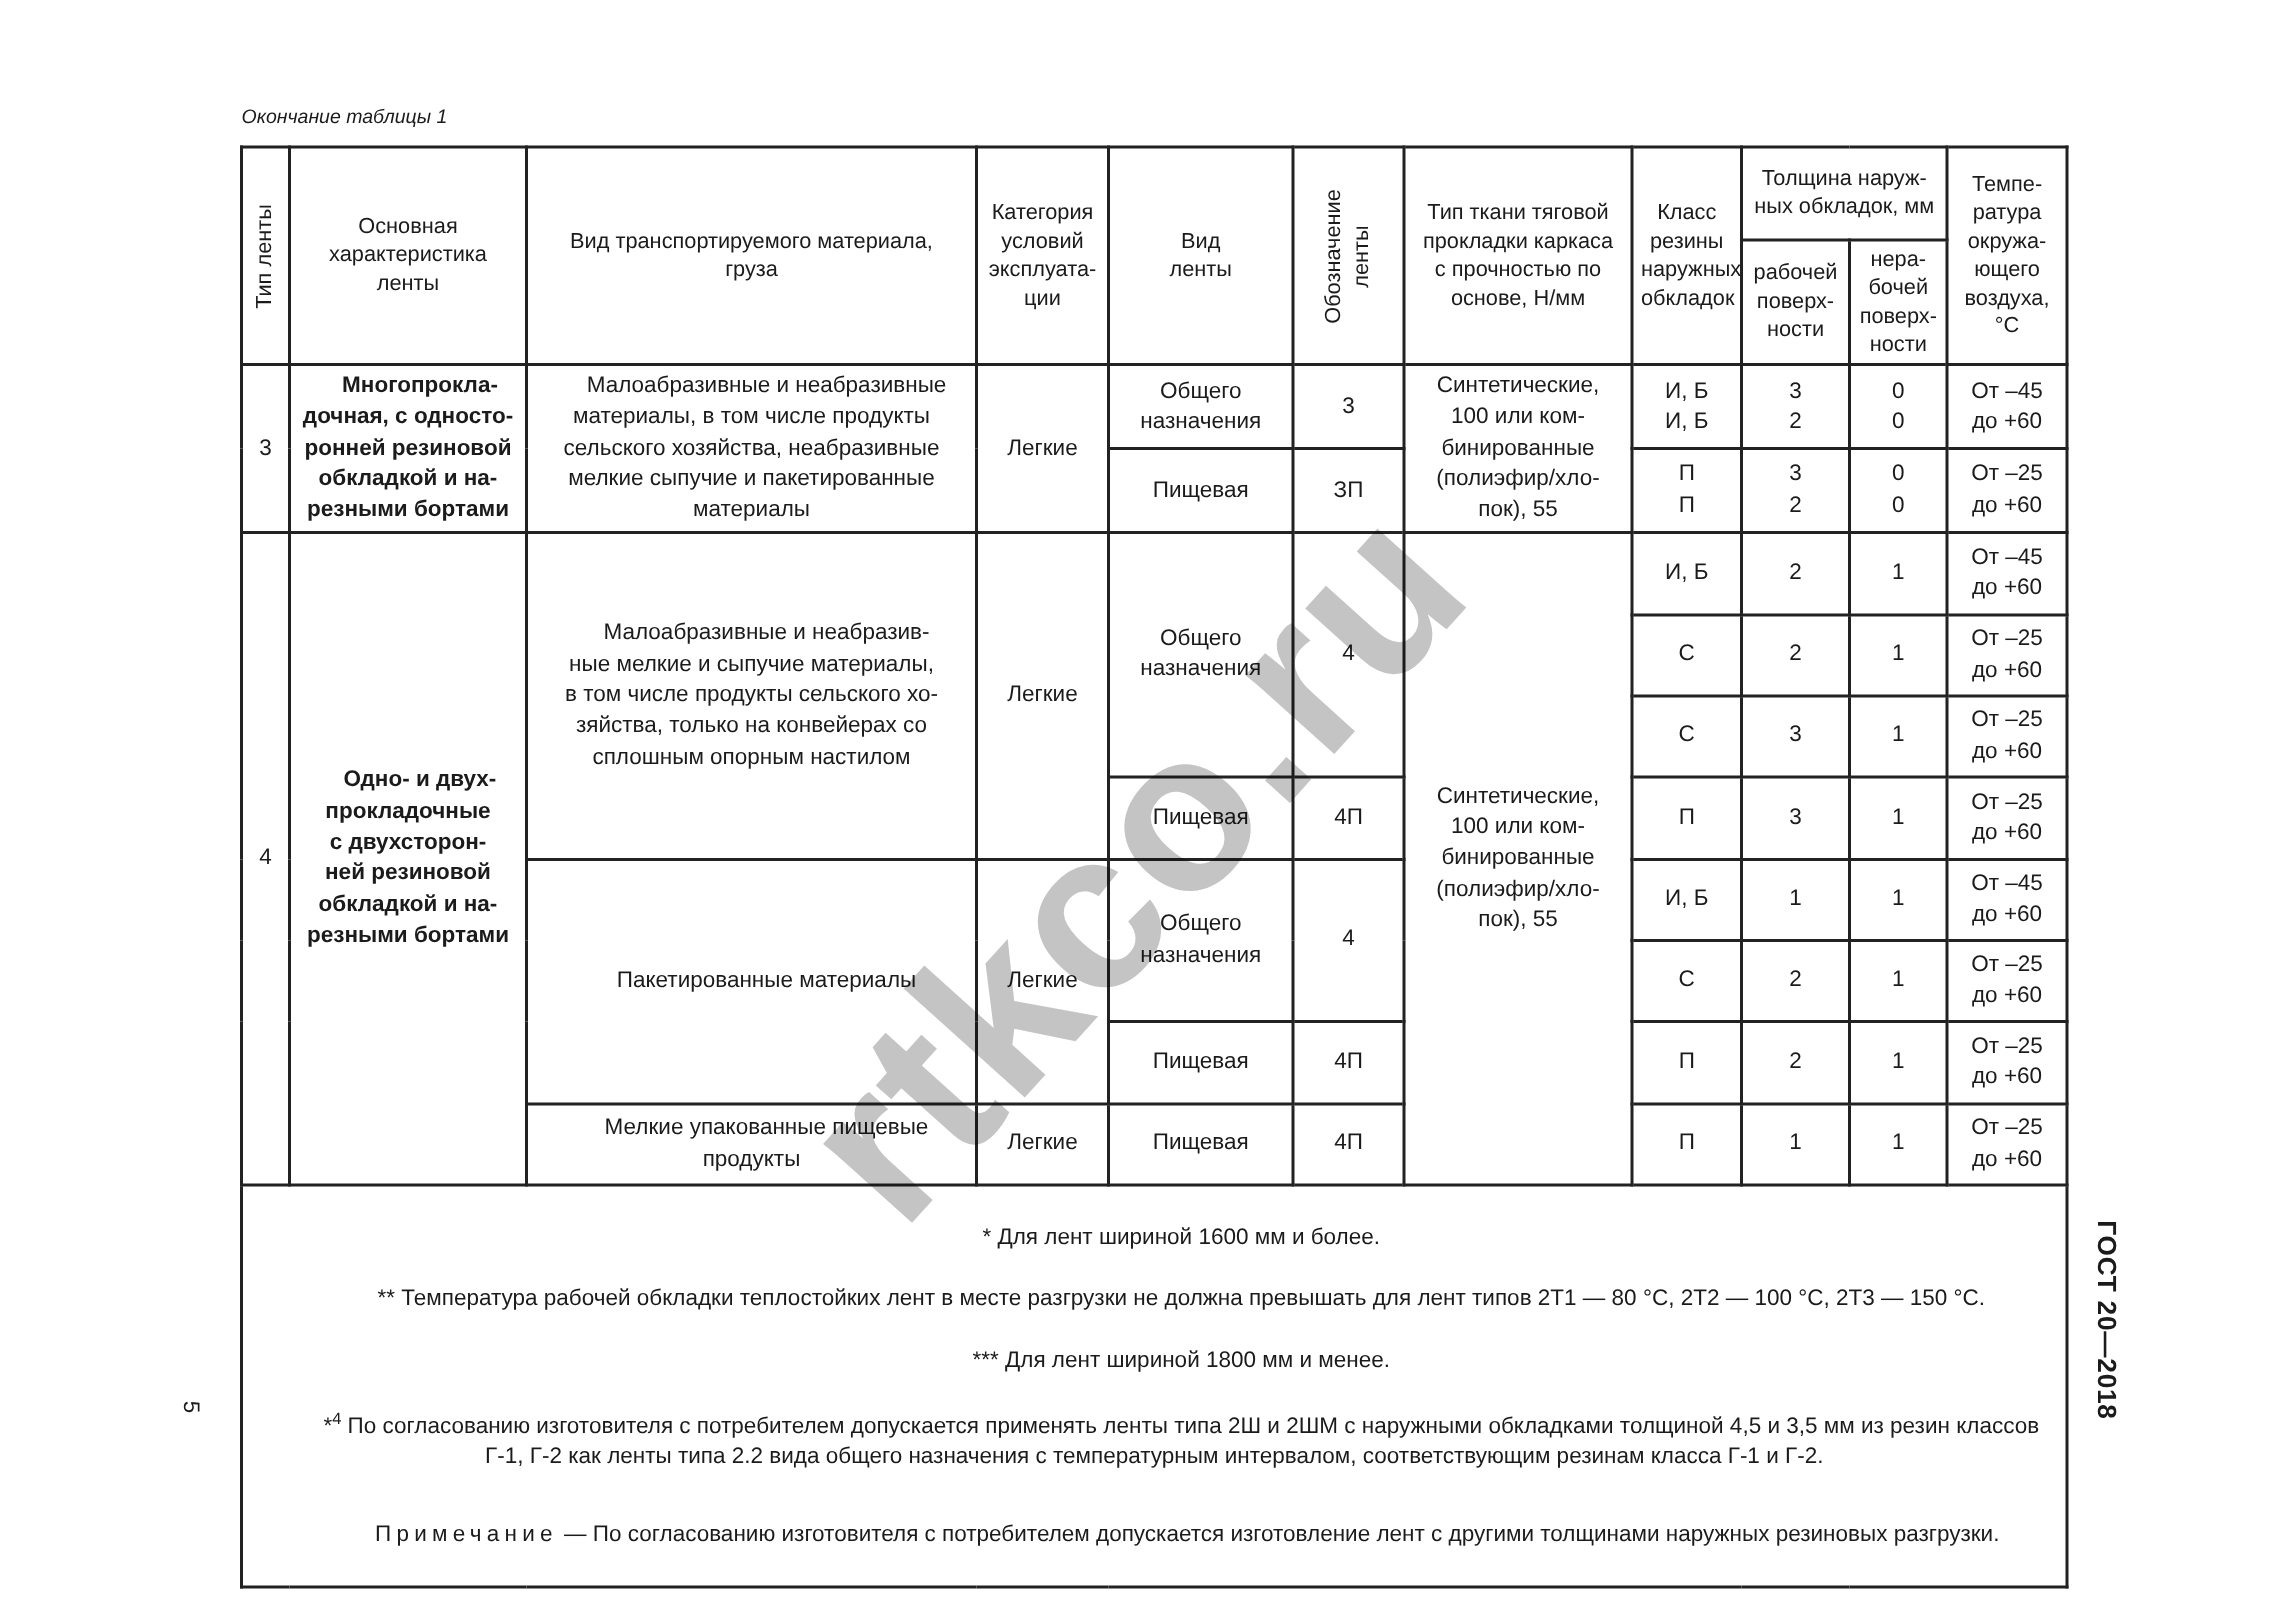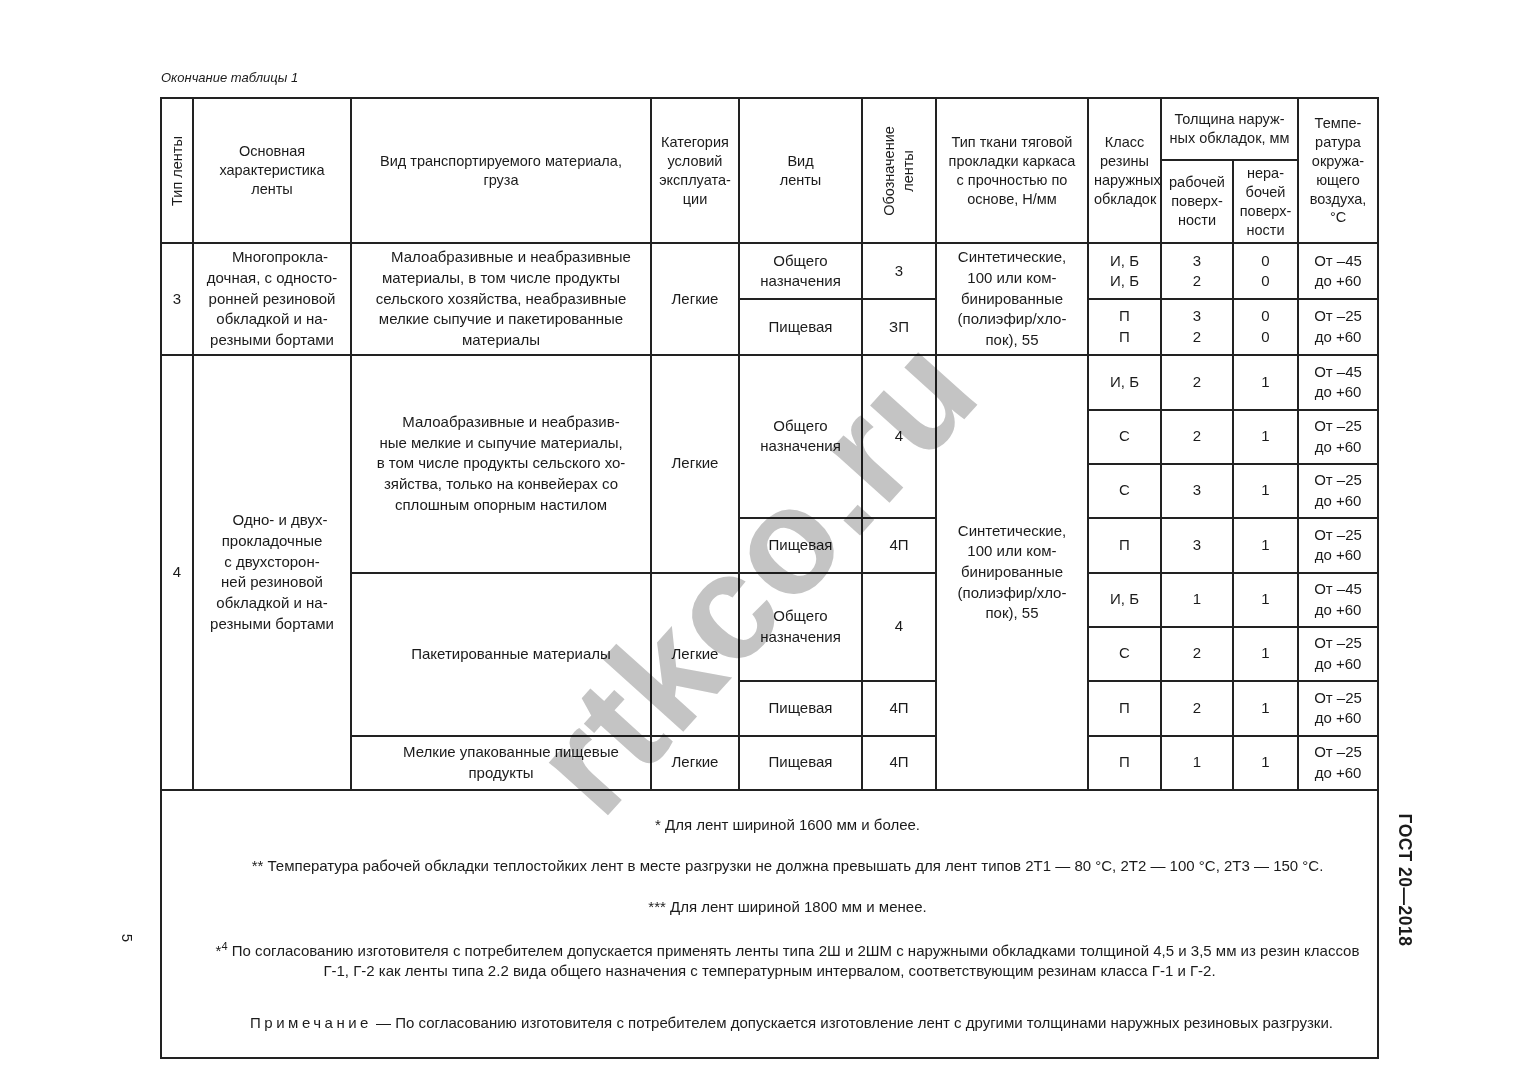--- a/index.html
+++ b/index.html
@@ -23,21 +23,21 @@
     overflow:hidden;
   }
   table.main th{font-weight:normal;font-size:14.5px;line-height:1.3;}
   th.rot{position:relative;}
   th.rot .rtxt{
     position:absolute;left:50%;top:50%;
     transform:translate(-50%,-50%) rotate(-90deg);
     white-space:pre-line;text-align:center;width:130px;
   }
   td.topleft{vertical-align:top;text-align:left;padding:4px 9px;}
-  td.indent{text-indent:16px;}
+  td.indent{text-indent:16px;font-weight:bold;}
   td.mat{vertical-align:top;text-align:left;padding:4px 8px;text-indent:20px;font-size:15.5px;}
   td.fabric-top{vertical-align:top;padding-top:6px;}
   td.typecell{vertical-align:top;padding-top:8px;}
   tfoot td{vertical-align:top;text-align:left;padding:8px 12px;font-size:15px;line-height:1.5;border-radius:22px;}
   tfoot p{margin:0;text-indent:36px;white-space:normal;}
   tfoot p.note{margin-top:10px;text-indent:44px;}
   .note-label{letter-spacing:3.5px;text-align:right;}
   sup{font-size:11px;}
   .watermark{
     position:absolute;left:755px;top:575px;

